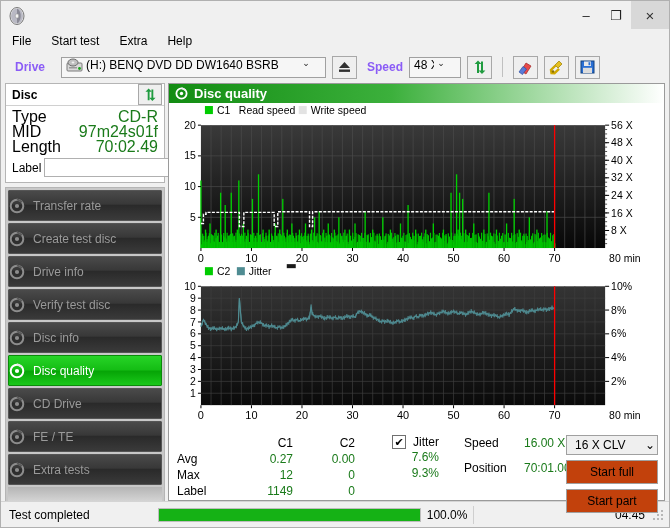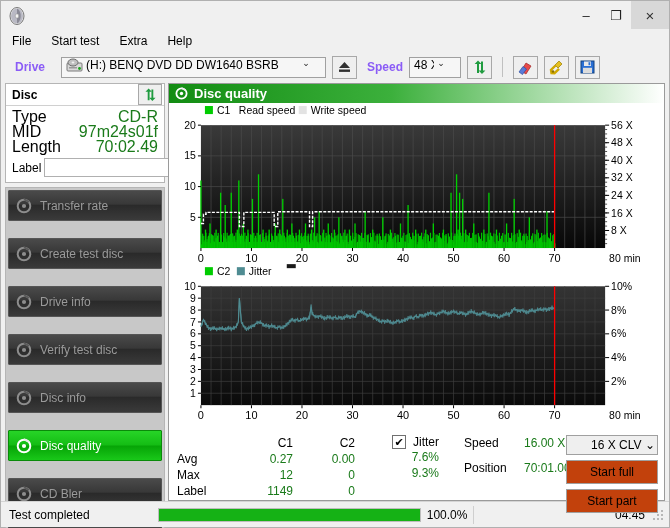--- a/index.html
+++ b/index.html
@@ -85,24 +85,24 @@
   .labelrow .k { width:44px; font-size:12px; }
   .labelinput {
     flex:1; height:19px; border:1px solid #b0b0b0; background:#fff;
   }
   .discbtn {
     width:24px; height:21px; border:1px solid #a8a8a8; background:#efefef;
     display:flex; align-items:center; justify-content:center;
   }
   .navbox { margin-top:4px; border:1px solid #b5b5b5; background:#c8c8c8; padding:2px; }
   .navitem {
-    height:31px; margin-bottom:17px;
+    height:31px; margin-bottom:2px;
     background:linear-gradient(to bottom,#4a4a4a 0%,#383838 45%,#2a2a2a 50%,#3a3a3a 100%);
     border:1px solid #555; border-radius:1px;
-    display:flex; align-items:center; padding-left:7px; gap:8px;
+    display:flex; align-items:center; gap:8px;
     color:#9a9a9a; font-size:12px;
   }
   .navitem.active {
     background:linear-gradient(to bottom,#27d427 0%,#14bd14 48%,#06a406 52%,#19c819 100%);
     color:#fff; border-color:#0a8a0a;
   }
   .navitem .ni { width:16px; height:16px; flex:0 0 auto; }
   .navfill { height:16px; background:linear-gradient(to bottom,#b5b5b5,#d8d8d8); }
   .statusbtn {
     margin-top:4px; height:22px; border:1px solid #a8a8a8; background:#efefef;
@@ -131,21 +131,21 @@
     display:flex; align-items:center; justify-content:center; font-size:11px; color:#000;
   }
   .jitcol .jv { color:#1a7a1a; line-height:16px; }
   .rightstats { position:absolute; left:295px; top:2px; font-size:12px; }
   .rsrow { display:flex; line-height:17px; }
   .rsrow .lbl { width:60px; }
   .rsrow .val { color:#1a7a1a; }
   .rightbtns { position:absolute; right:6px; top:2px; width:92px; }
   .selcombo {
     height:20px; border:1px solid #a0a0a0; background:#efefef;
-    display:flex; align-items:center; padding:0 2px 0 24px; font-size:12px; margin-bottom:5px;
+    display:flex; align-items:center; padding:0 2px 0 8px; font-size:12px; margin-bottom:5px;
   }
   .selcombo .cv { flex:1; }
   .actbtn {
     height:24px; border:1px solid #a0a0a0; background:#c2410c;
     display:flex; align-items:center; justify-content:center;
     font-size:12px; margin-bottom:5px;
   }
   
   .statusbar {
     height:26px; display:flex; align-items:center; flex:0 0 auto;
@@ -345,21 +345,21 @@
           <span>Disc quality</span>
         </div>
         <div class="navitem">
           <span class="ni">
             <svg width="16" height="16" viewBox="0 0 16 16">
                 <circle cx="8" cy="8" r="6.3" fill="none" stroke="#8d8d8d" stroke-width="2"></circle>
                 <circle cx="8" cy="8" r="2.1" fill="#8d8d8d"></circle>
                 <path d="M8 1.2 L13 4" stroke="#5a5a5a" stroke-width="2" fill="none"></path>
               </svg>
           </span>
-          <span>CD Bler</span>
+          <span>CD Drive</span>
         </div>
         <div class="navitem">
           <span class="ni">
             <svg width="16" height="16" viewBox="0 0 16 16">
                 <circle cx="8" cy="8" r="6.3" fill="none" stroke="#8d8d8d" stroke-width="2"></circle>
                 <circle cx="8" cy="8" r="2.1" fill="#8d8d8d"></circle>
                 <path d="M8 1.2 L13 4" stroke="#5a5a5a" stroke-width="2" fill="none"></path>
               </svg>
           </span>
           <span>FE / TE</span>

